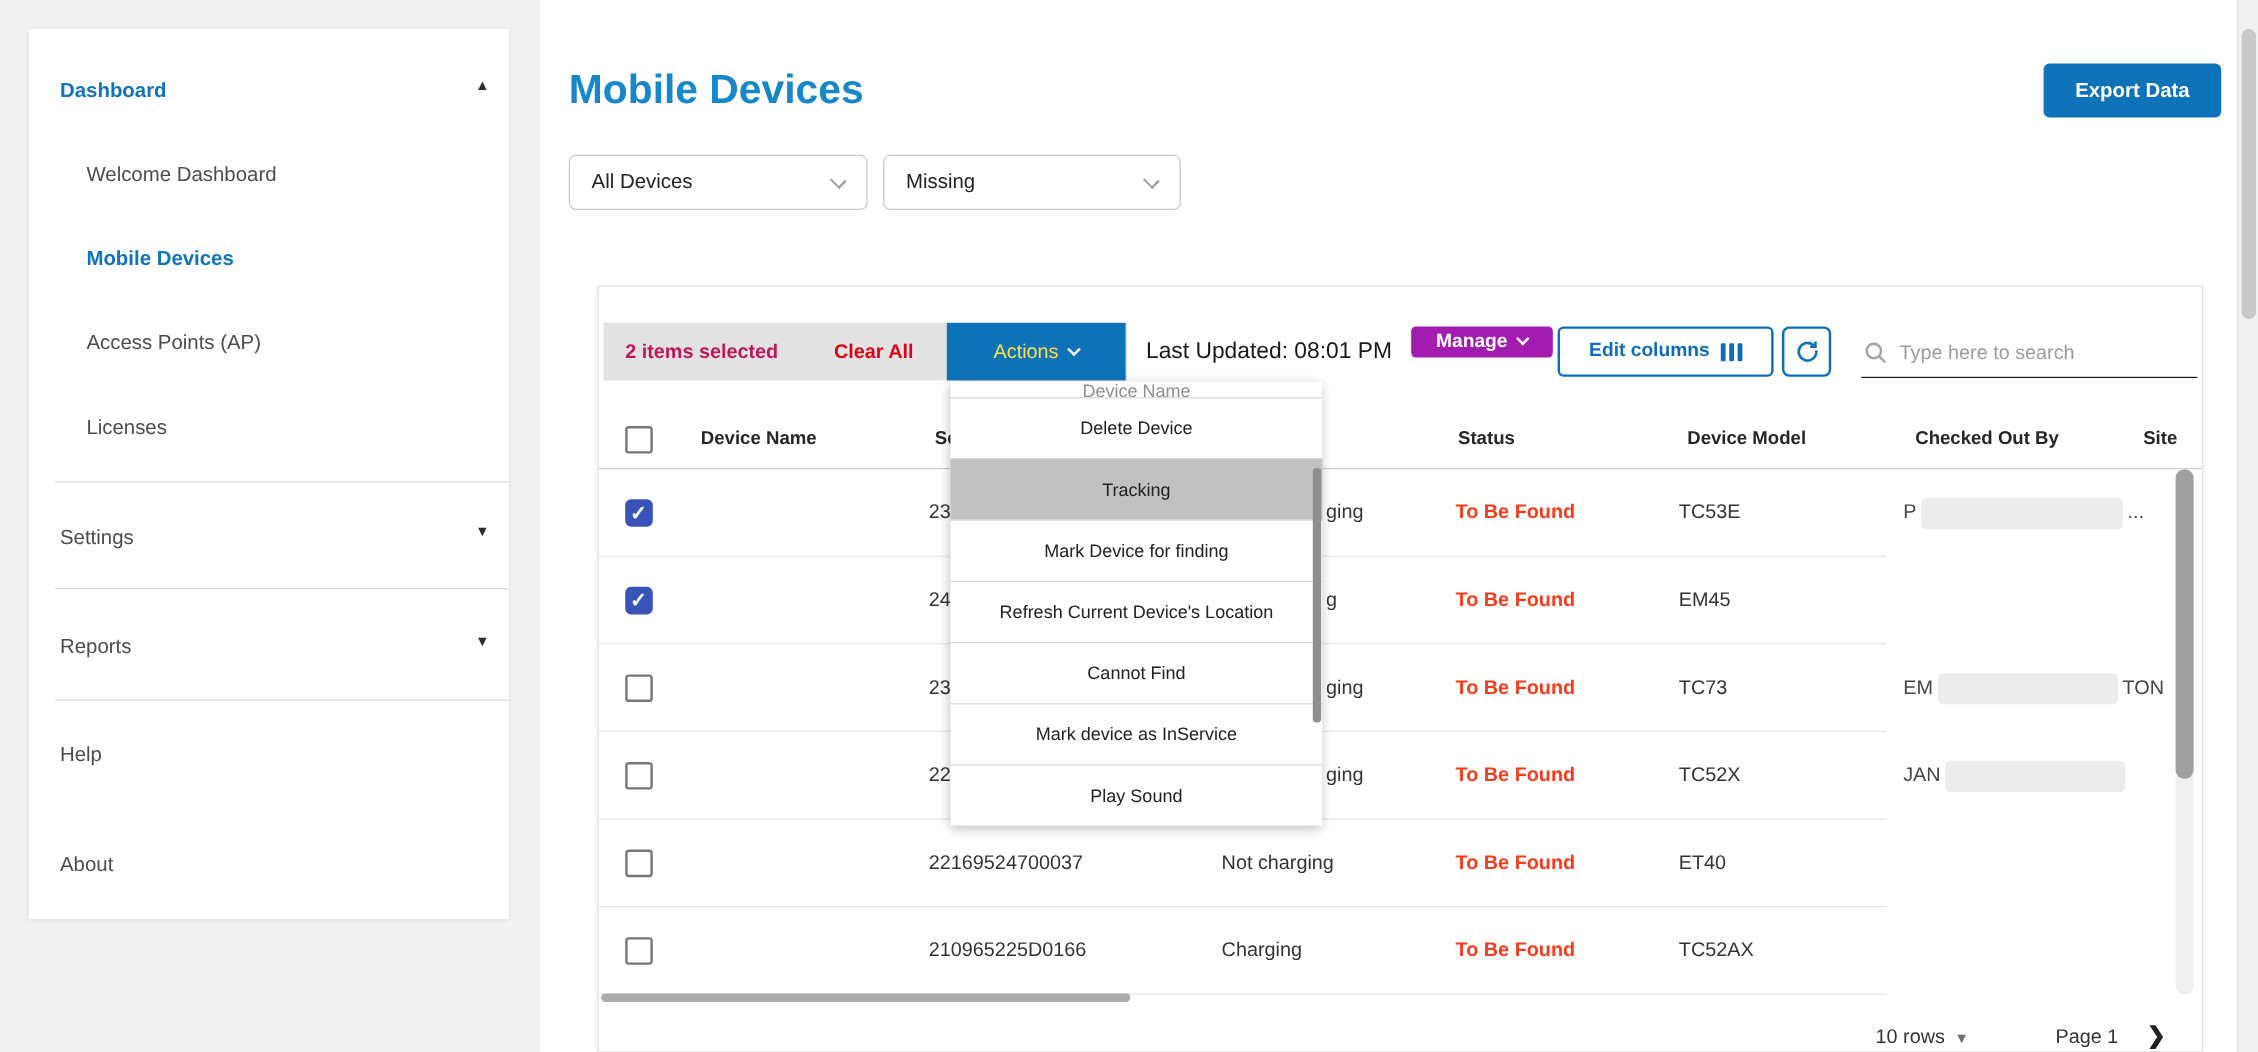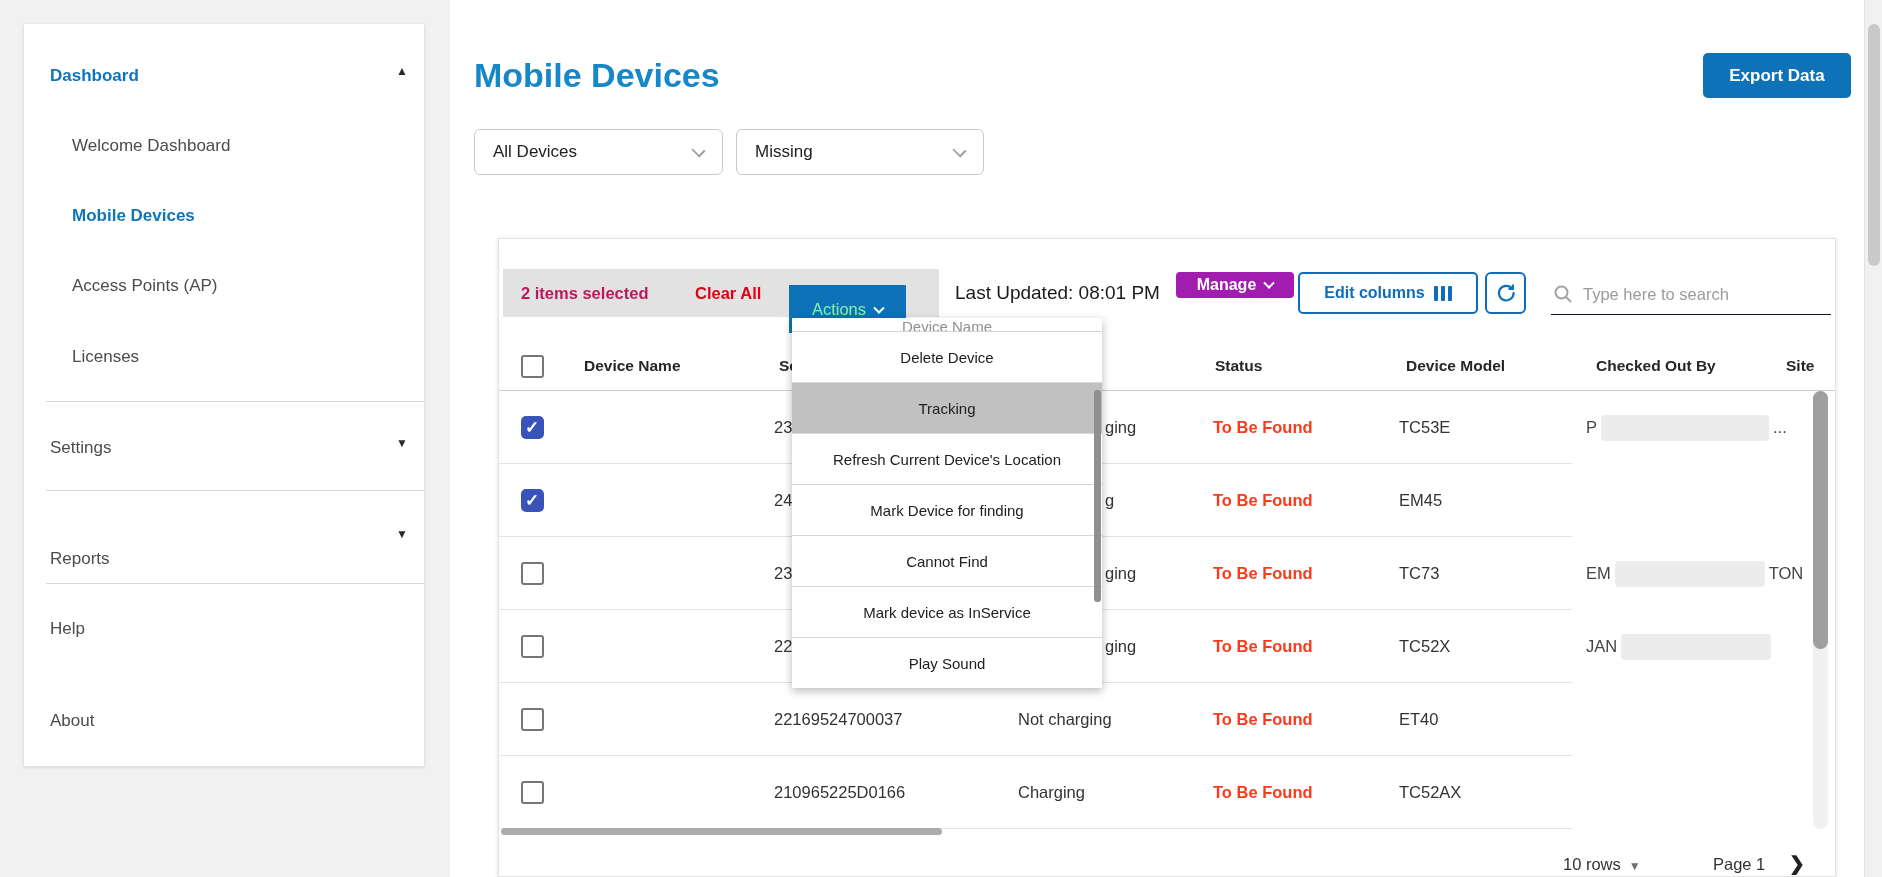--- a/index.html
+++ b/index.html
@@ -35,22 +35,22 @@
               border-right:2px solid #9aa0a6; border-bottom:2px solid #9aa0a6; transform:rotate(45deg) scale(1,.8); }
 
   
   .card { position:absolute; left:498px; top:238px; width:1338px; height:639px; background:#fff;
           border:1px solid #e3e3e3; box-shadow:0 1px 4px rgba(0,0,0,.14); }
 
   
   .tb-strip { position:absolute; left:4px; top:30px; width:436px; height:48px; background:#e2e2e2; }
   .tb-selected { position:absolute; left:22px; top:30px; height:48px; line-height:48px; font-size:16.5px; font-weight:bold; color:#be185d; }
   .tb-clear { position:absolute; left:196px; top:30px; height:48px; line-height:48px; font-size:16.5px; font-weight:bold; color:#df0016; cursor:pointer; background:none; border:none; font-family:inherit; }
-  .tb-actions { position:absolute; left:290px; top:46px; width:117px; height:48px; background:#0e72b9; border:none;
-                color:#86efac; font-size:16.5px; font-family:inherit; cursor:pointer; }
+  .tb-actions { position:absolute; left:290px; top:30px; width:149px; height:48px; background:#0e72b9; border:none;
+                color:#fde047; font-size:16.5px; font-family:inherit; cursor:pointer; }
   .btn-chev { display:inline-block; width:8px; height:8px; border-right:2px solid #fff; border-bottom:2px solid #fff;
               transform:rotate(45deg) translate(-2px,-2px); margin-left:9px; }
   .tb-updated { position:absolute; left:456px; top:30px; height:48px; line-height:48px; font-size:19px; font-weight:500; color:#1a1a1a; }
   .tb-manage { position:absolute; left:667px; top:33px; width:118px; height:26px; background:#a21caf; border:none;
                border-radius:4px; color:#fff; font-size:16px; font-weight:bold; font-family:inherit; cursor:pointer;margin-left:10px; }
   .tb-editcols { position:absolute; left:799px; top:33px; width:180px; height:42px; background:#fff;
                  border:2px solid #0f6cb8; border-radius:5px; color:#0f6cb8; font-size:16px; font-weight:bold;
                  font-family:inherit; cursor:pointer; display:flex; align-items:center; justify-content:center; gap:9px; }
   .colbars { display:inline-flex; gap:3px; }
   .colbars span { width:4px; height:15px; background:#0f6cb8; border-radius:1px; }
@@ -122,21 +122,21 @@
     <div class="s-item child" style="top:252px">Access Points (AP)</div>
     <div class="s-item child" style="top:323px">Licenses</div>
 
     <div class="s-div" style="top:377px"></div>
 
     <div class="s-item" style="top:414px">Settings</div>
     <span class="s-caret" style="top:412px">▼</span>
 
     <div class="s-div" style="top:466px"></div>
 
-    <div class="s-item" style="top:525px">Reports</div>
+    <div class="s-item" style="top:505px">Reports</div>
     <span class="s-caret" style="top:503px">▼</span>
 
     <div class="s-div" style="top:559px"></div>
 
     <div class="s-item" style="top:595px">Help</div>
     <div class="s-item" style="top:687px">About</div>
   </nav>
 
   <h1 class="page-title">Mobile Devices</h1>
   <button class="export-btn">Export Data</button>
@@ -262,22 +262,22 @@
       <span>10 rows</span><span class="tri">▼</span>
     </div>
     <div class="pag-page">Page 1</div>
     <div class="pag-next">❯</div>
   </section>
 
   <div class="menu">
     <div class="menu-clip"><span>Device Name</span></div>
     <div class="m-item">Delete Device</div>
     <div class="m-item hl">Tracking</div>
+    <div class="m-item">Mark Device for finding</div>
     <div class="m-item">Refresh Current Device's Location</div>
-    <div class="m-item">Mark Device for finding</div>
     <div class="m-item">Cannot Find</div>
     <div class="m-item">Mark device as InService</div>
     <div class="m-item">Play Sound</div>
     <div class="menu-sb"></div>
   </div>
 
   <div class="pagebar">
     <div class="thumb"></div>
   </div>
 </div>

